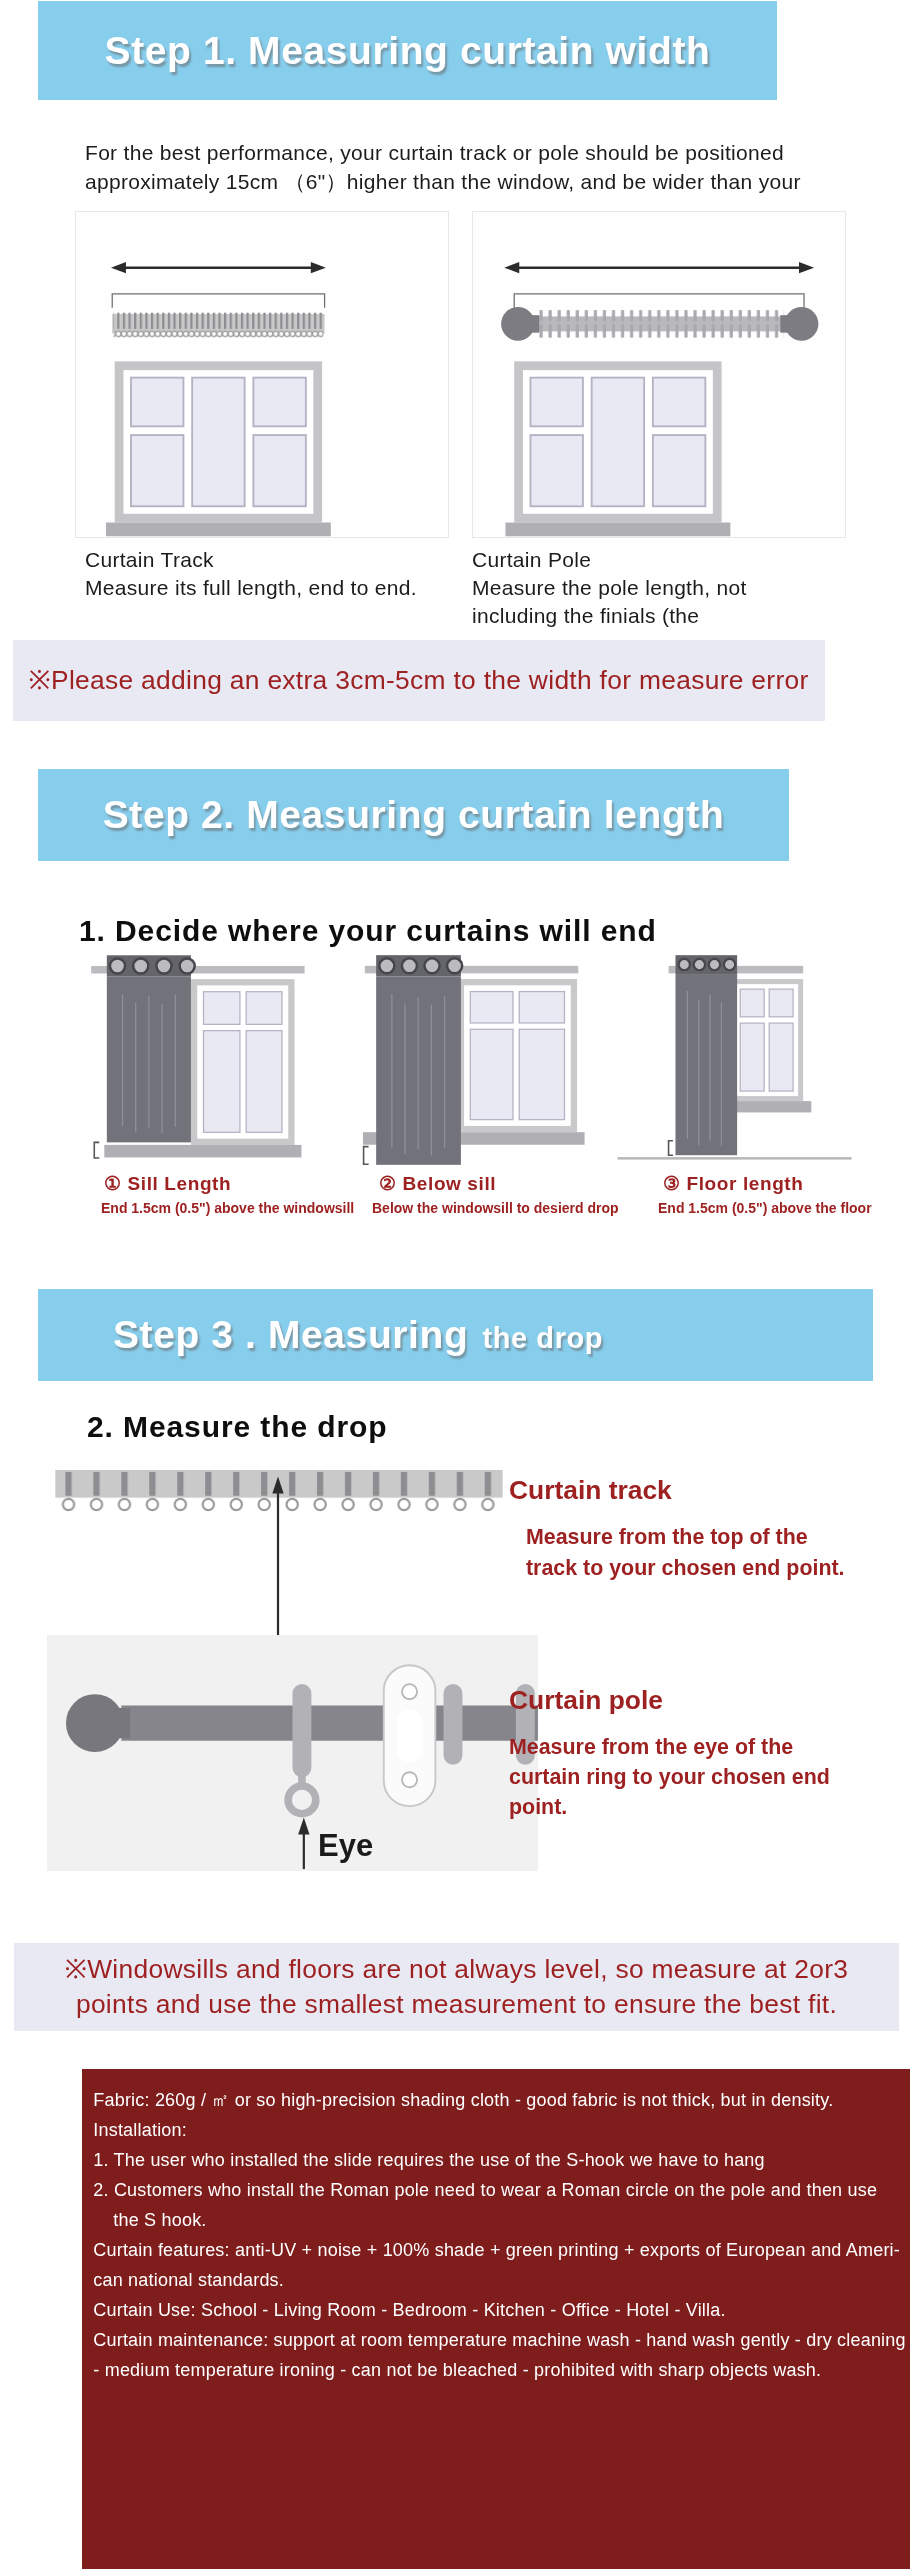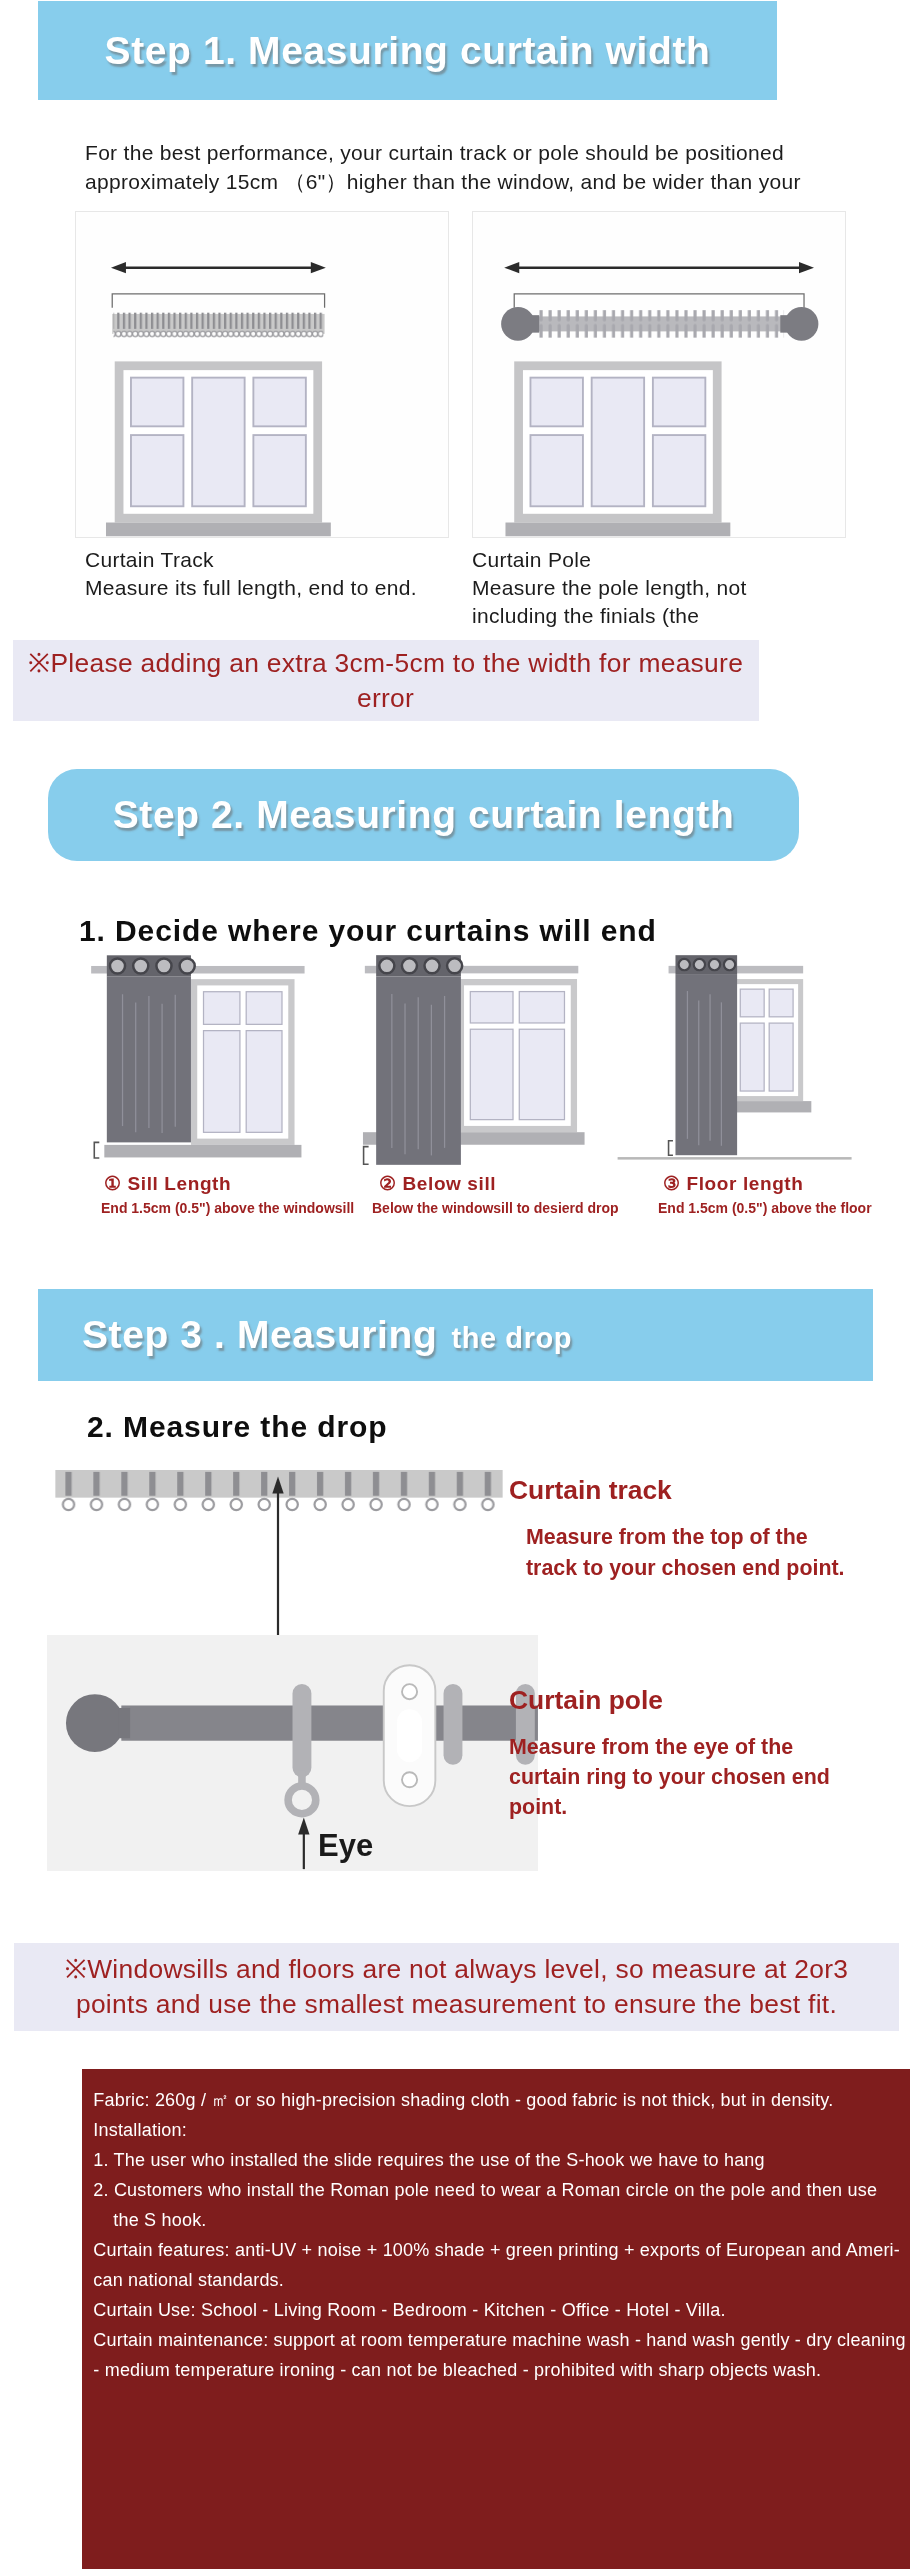--- a/index.html
+++ b/index.html
@@ -10,21 +10,21 @@
   }
   .abs { position:absolute; }
   .banner {
     background:#87cdec; color:#ffffff; font-weight:bold;
     display:flex; align-items:center; justify-content:center;
     letter-spacing:0.6px;
     text-shadow:1.9px 2.5px 1.9px rgba(105,105,105,0.55);
   }
   .banner-text-lg { font-size:39px; }
   .banner-text-sm { font-size:29px; margin-left:14px; }
-  .banner-left { justify-content:flex-start; padding-left:44px; }
+  .banner-left { justify-content:flex-start; padding-left:75px; }
   .intro { font-size:21px; letter-spacing:0.3px; line-height:29px; color:#1c1c1c; }
   .illus-box { background:#fefefe; border:1.3px solid #e7e7e7; }
   .caption { font-size:21px; letter-spacing:0.3px; line-height:28px; color:#1c1c1c; }
   .note {
     background:#e9e9f4; color:#9e2121; text-align:center;
     font-size:26.4px; letter-spacing:0.3px; line-height:35px;
     display:flex; flex-direction:column; justify-content:center;
   }
   .heading { font-size:30px; font-weight:bold; letter-spacing:0.9px; color:#0e0e0e; }
   .cap-title { font-size:19px; font-weight:bold; color:#9e2121; letter-spacing:0.6px; }
@@ -112,25 +112,25 @@
   <div class="abs caption" style="left:85px; top:546px; width:377px;">
     <div>Curtain Track</div>
     <div>Measure its full length, end to end.</div>
   </div>
   <div class="abs caption" style="left:472px; top:546px; width:377px;">
     <div>Curtain Pole</div>
     <div>Measure the pole length, not</div>
     <div>including the finials (the</div>
   </div>
 
-  <div class="abs note" style="left:12.6px; top:640px; width:746px; height:81px;">
+  <div class="abs note" style="left:12.6px; top:640px; width:812px; height:81px;">
     <div>※Please adding an extra 3cm-5cm to the width for measure error</div>
   </div>
 
-  <div class="abs banner" style="left:48px; top:769px; width:751px; height:92px;border-radius:29px;">
+  <div class="abs banner" style="left:38px; top:769px; width:751px; height:92px;">
     <span class="banner-text-lg">Step 2. Measuring curtain length</span>
   </div>
 
   <div class="abs heading" style="left:79px; top:914px;">1. Decide where your curtains will end</div>
 
   <div class="abs" style="left:88px; top:947px;">
     <svg viewBox="0 0 360 350" width="226" height="220">
       <rect x="5" y="30" width="340" height="12" fill="#bcbcc0"></rect>
       <rect x="164" y="51" width="165" height="264" fill="#c9c9cb"></rect>
       <rect x="174" y="61" width="145" height="244" fill="#ffffff"></rect>

